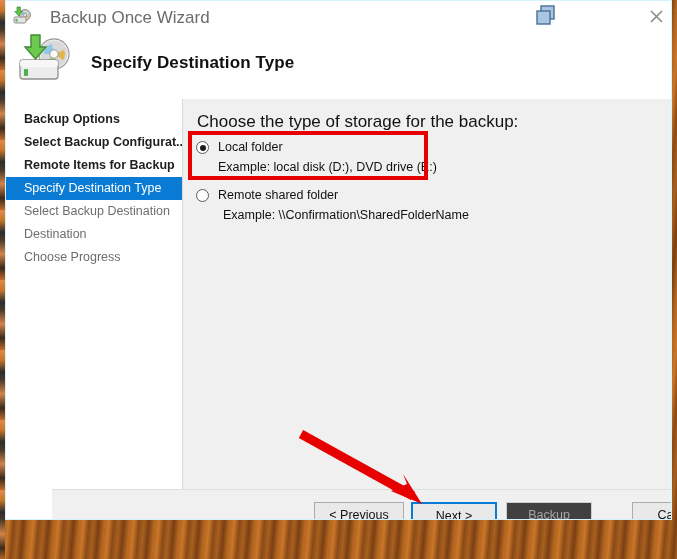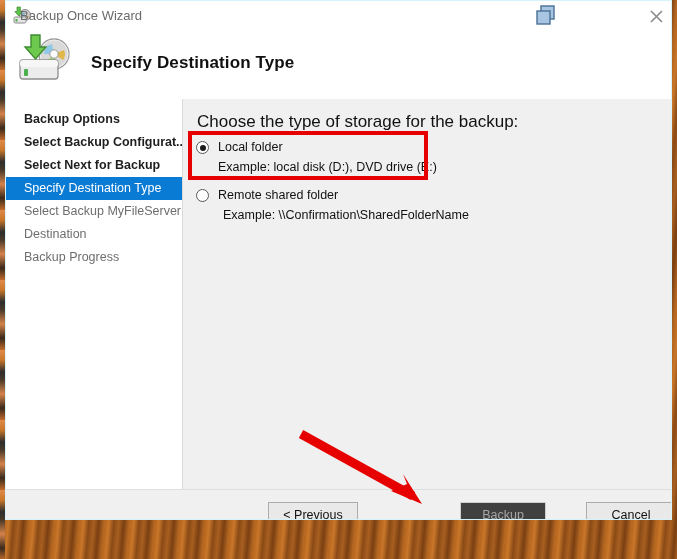--- a/index.html
+++ b/index.html
@@ -55,22 +55,22 @@
     height: 30px;
     background: #ffffff;
   }
   #title-icon {
     position: absolute;
     left: 6px; top: 5px;
     width: 20px; height: 20px;
   }
   #title-text {
     position: absolute;
-    left: 14px; top: 7px;
-    font-size: 13px;
+    left: 44px; top: 7px;
+    font-size: 17px;
     color: #6b6b6b;
     white-space: nowrap;
   }
   #title-center-icon {
     position: absolute;
     left: 526px; top: 2px;
     width: 30px; height: 26px;
   }
   #close-btn {
     position: absolute;
@@ -208,20 +208,21 @@
     box-sizing: border-box;
     pointer-events: none;
   }
 
   
   #footer {
     position: relative;
     height: 50px;
     background: #f0f0f0;
     border-top: 1px solid #dedede;
+    margin-left: 46px;
   }
   .btn {
     position: absolute;
     top: 12px;
     height: 26px;
     line-height: 24px;
     text-align: center;
     font-size: 12.5px;
     background: #e9e9e9;
     border: 1px solid #acacac;
@@ -305,25 +306,25 @@
       </svg>
     </span>
     <span id="header-title">Specify Destination Type</span>
   </div>
 
   <div id="body-area">
 
     <div id="sidebar">
       <div class="side-item done">Backup Options</div>
       <div class="side-item done">Select Backup Configurat...</div>
-      <div class="side-item done">Select Next for Backup</div>
+      <div class="side-item done">Remote Items for Backup</div>
       <div class="side-item active">Specify Destination Type</div>
-      <div class="side-item future">Select Backup MyFileServer</div>
+      <div class="side-item future">Select Backup Destination</div>
       <div class="side-item future">Destination</div>
-      <div class="side-item future">Backup Progress</div>
+      <div class="side-item future">Choose Progress</div>
     </div>
 
     <div id="divider"></div>
 
     <div id="content">
       <div id="content-prompt">Choose the type of storage for the backup:</div>
 
       <div class="radio-row" id="opt-local">
         <span class="radio-mark checked"></span>
         <span class="radio-label">Local folder</span>
@@ -335,20 +336,21 @@
         <span class="radio-label">Remote shared folder</span>
       </div>
       <div class="radio-example" id="ex-remote" style="top:109px">Example: \\Confirmation\SharedFolderName</div>
 
       <div id="red-box"></div>
     </div>
   </div>
 
   <div id="footer">
     <div class="btn" id="btn-previous">&lt; Previous</div>
+    <div class="btn" id="btn-next">Next &gt;</div>
     <div class="btn" id="btn-backup">Backup</div>
     <div class="btn" id="btn-cancel">Cancel</div>
   </div>
 
 </div>
 
 <svg id="red-arrow" viewBox="0 0 160 80">
   <path d="M6 6 L118 68" stroke="#e60000" stroke-width="9" stroke-linecap="butt" fill="none"></path>
   <path d="M127 76 L96 63 L112 56 L108 46 Z" fill="#e60000"></path>
 </svg>

